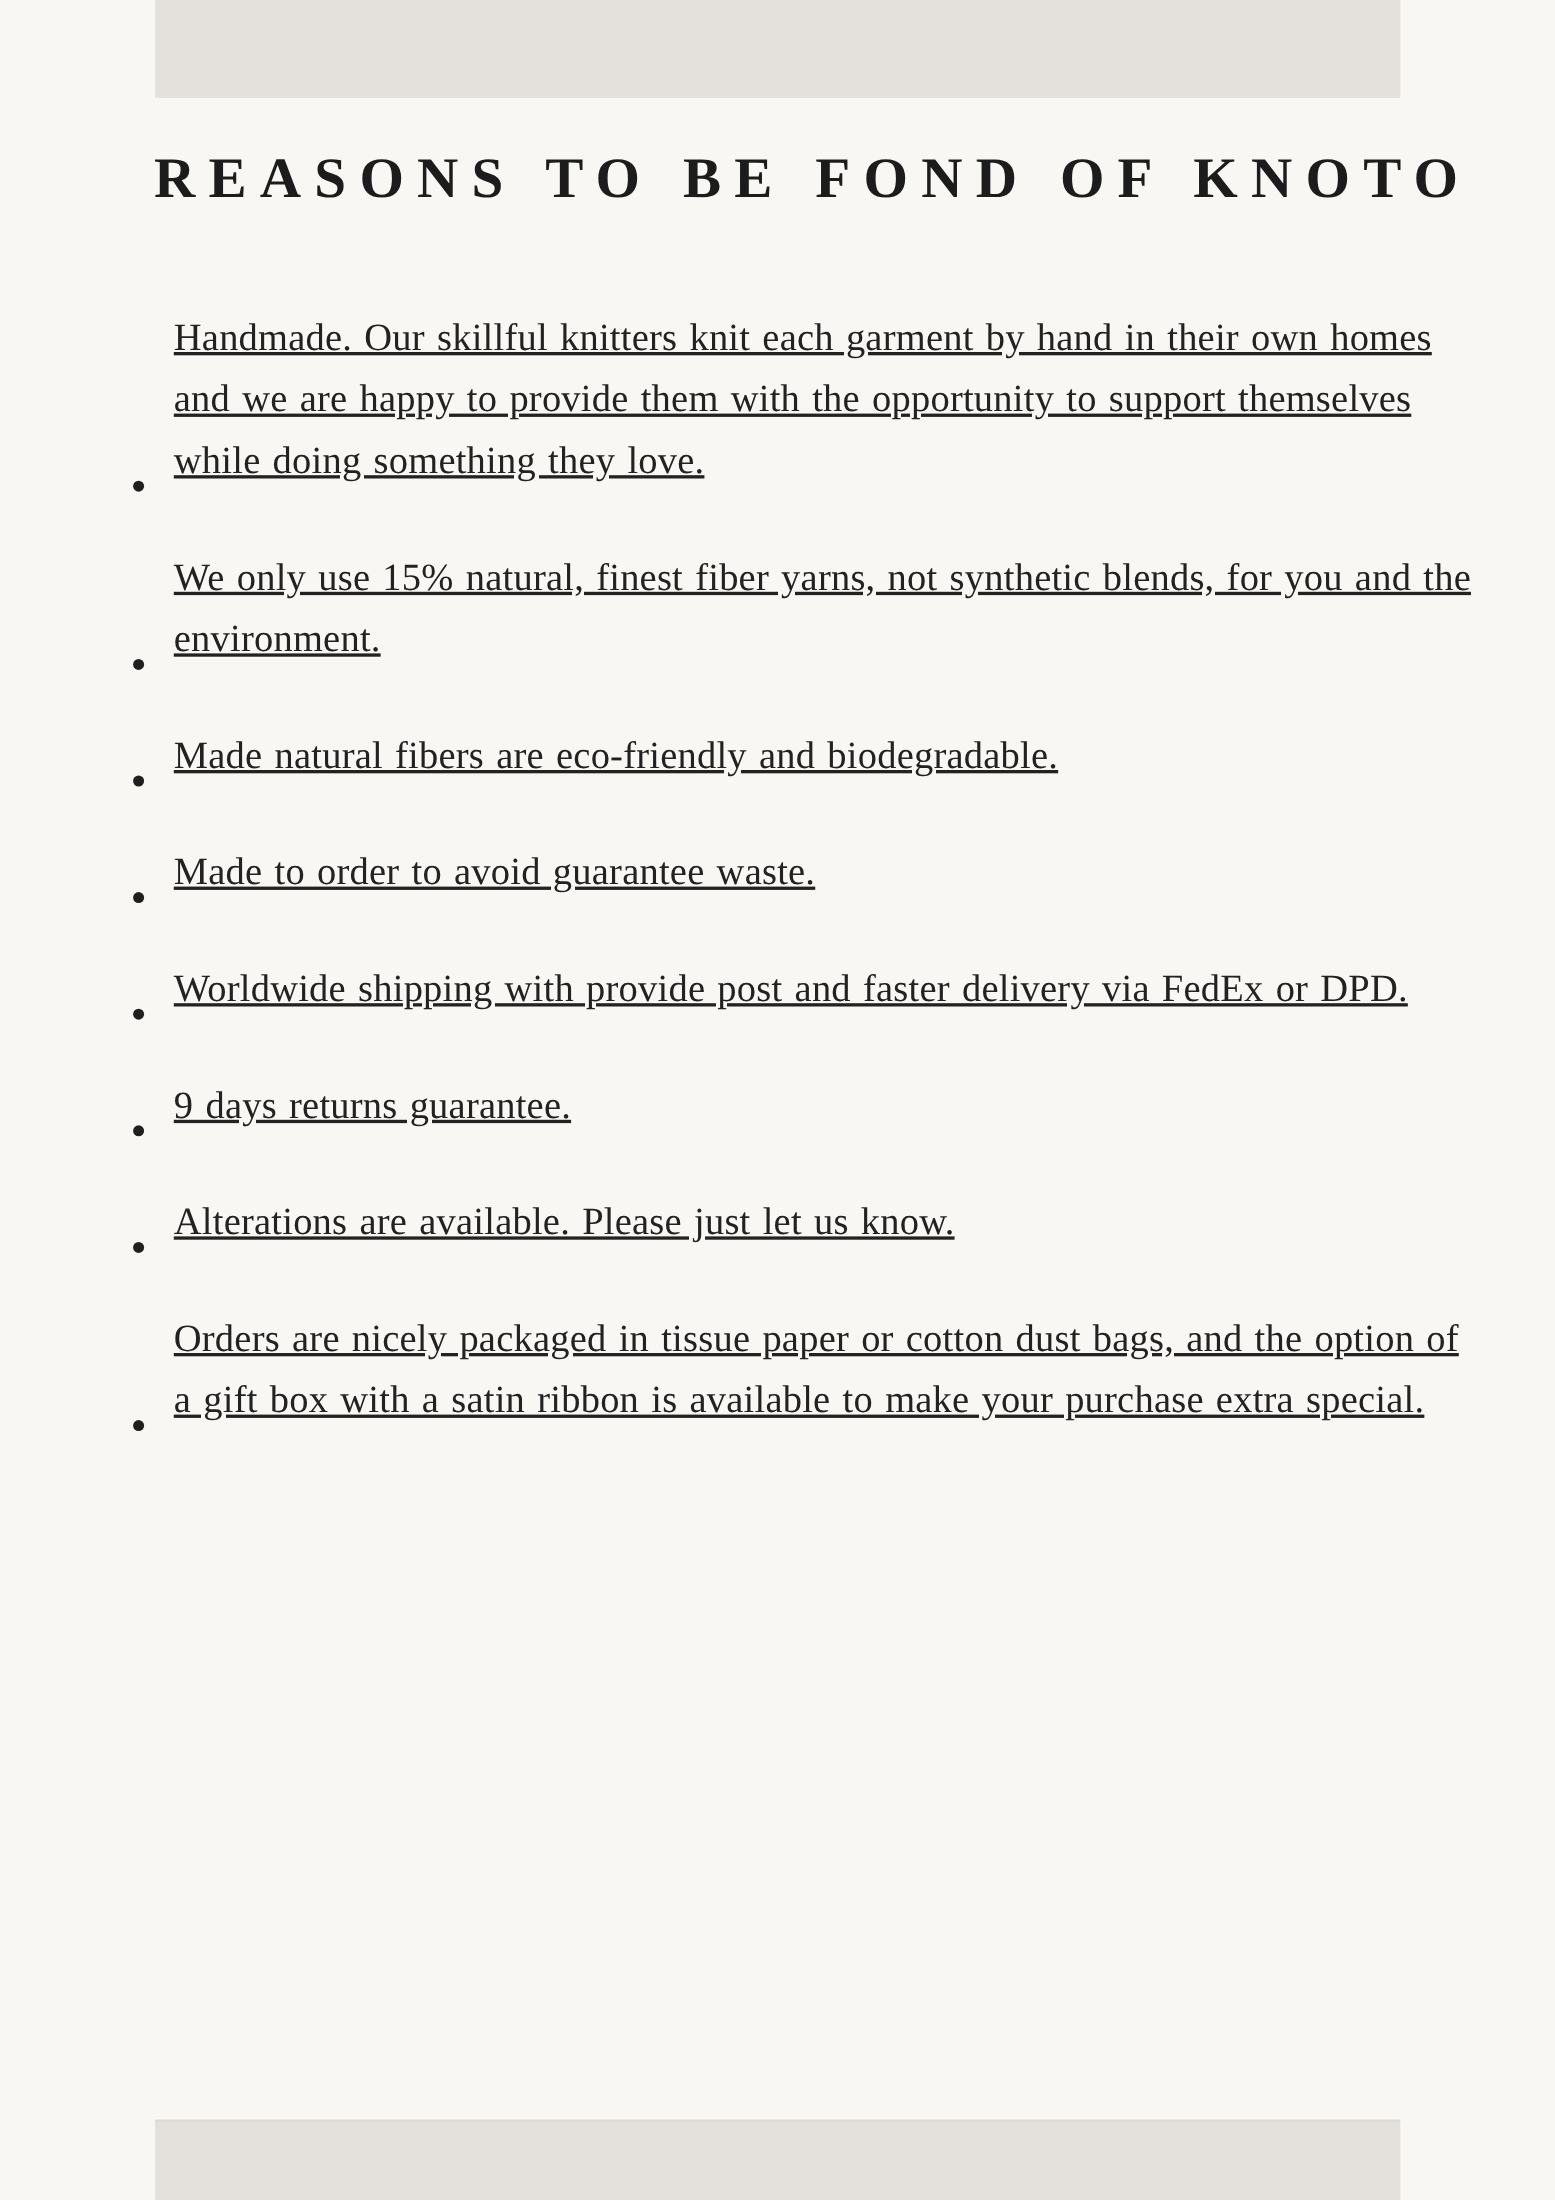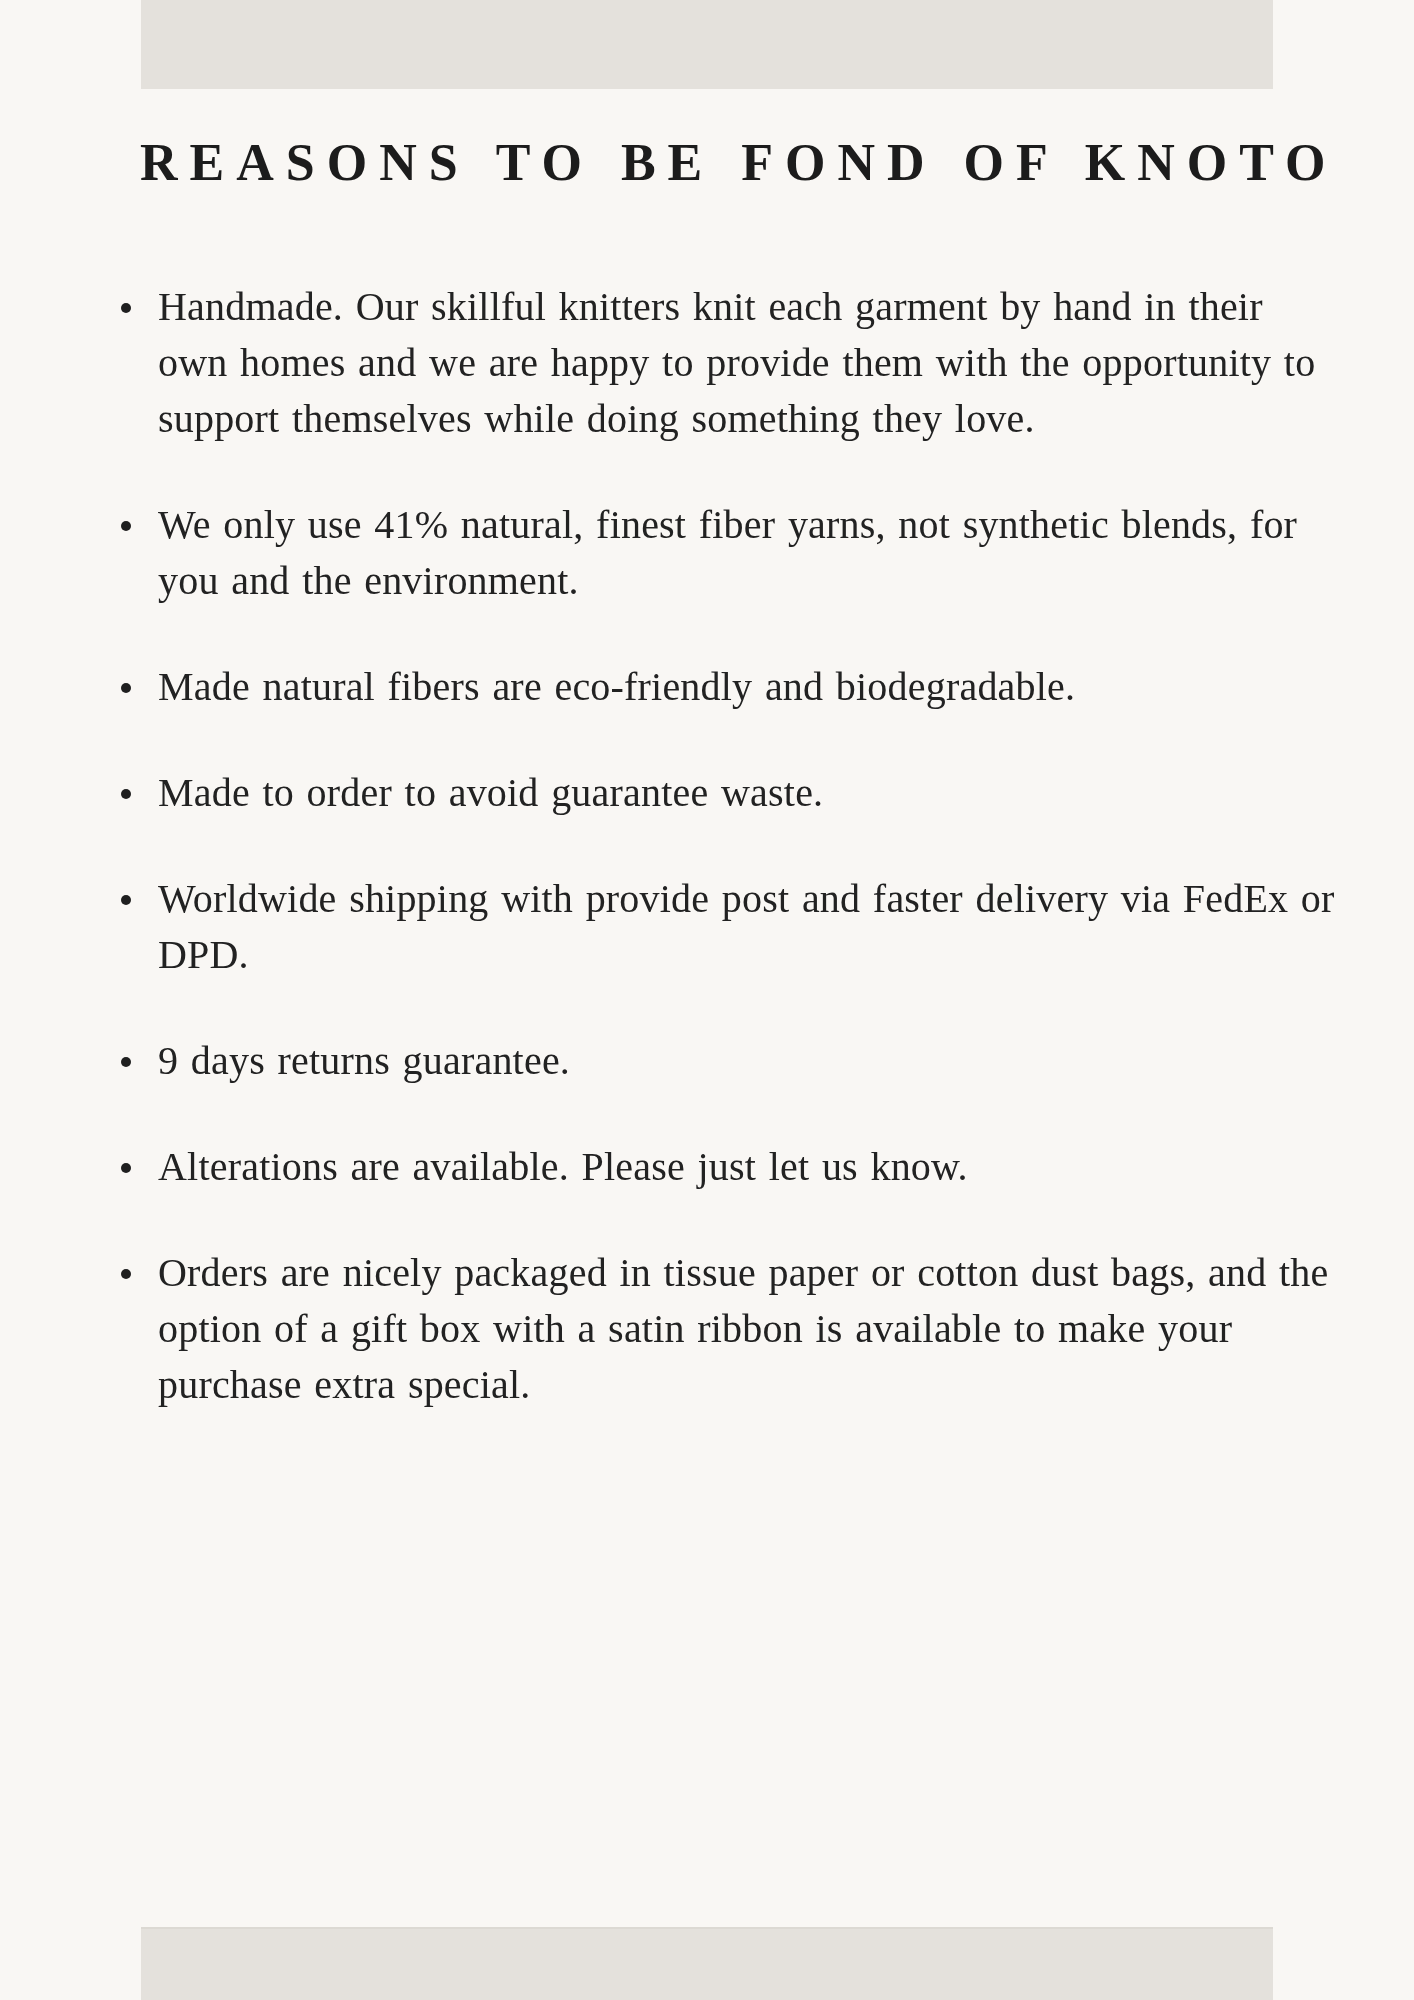--- a/index.html
+++ b/index.html
@@ -45,25 +45,26 @@
     color: var(--heading-color, #1c1c1c);
     white-space: nowrap;
   }
   .benefits {
     list-style: none;
     margin: 86px 0 0 0;
     padding: 0 76px 0 121px;
   }
   .benefits li {
     display: flex;
-    align-items: flex-start;
+    align-items: flex-end;
     margin-bottom: 50px;
-    font-size: 40px;
+    font-size: 35px;
     line-height: 56px;
     color: var(--body-color, #222222);
+    text-decoration: underline;
   }
   .dot {
     flex: 0 0 10px;
     width: 10px;
     height: 10px;
     margin-top: 24px;
     margin-right: 27px;
     border-radius: 50%;
     background: var(--bullet-color, #1f1f1f);
   }
@@ -82,21 +83,21 @@
   <main class="content">
     <h1 class="title">REASONS TO BE FOND OF KNOTO</h1>
 
     <ul class="benefits">
       <li>
         <span class="dot"></span>
         <span class="li-text">Handmade. Our skillful knitters knit each garment by hand in their own homes and we are happy to provide them with the opportunity to support themselves while doing something they love.</span>
       </li>
       <li>
         <span class="dot"></span>
-        <span class="li-text">We only use 41% natural, finest fiber yarns, not synthetic blends, for you and the environment.</span>
+        <span class="li-text">We only use 15% natural, finest fiber yarns, not synthetic blends, for you and the environment.</span>
       </li>
       <li>
         <span class="dot"></span>
         <span class="li-text">Made natural fibers are eco-friendly and biodegradable.</span>
       </li>
       <li>
         <span class="dot"></span>
         <span class="li-text">Made to order to avoid guarantee waste.</span>
       </li>
       <li>

